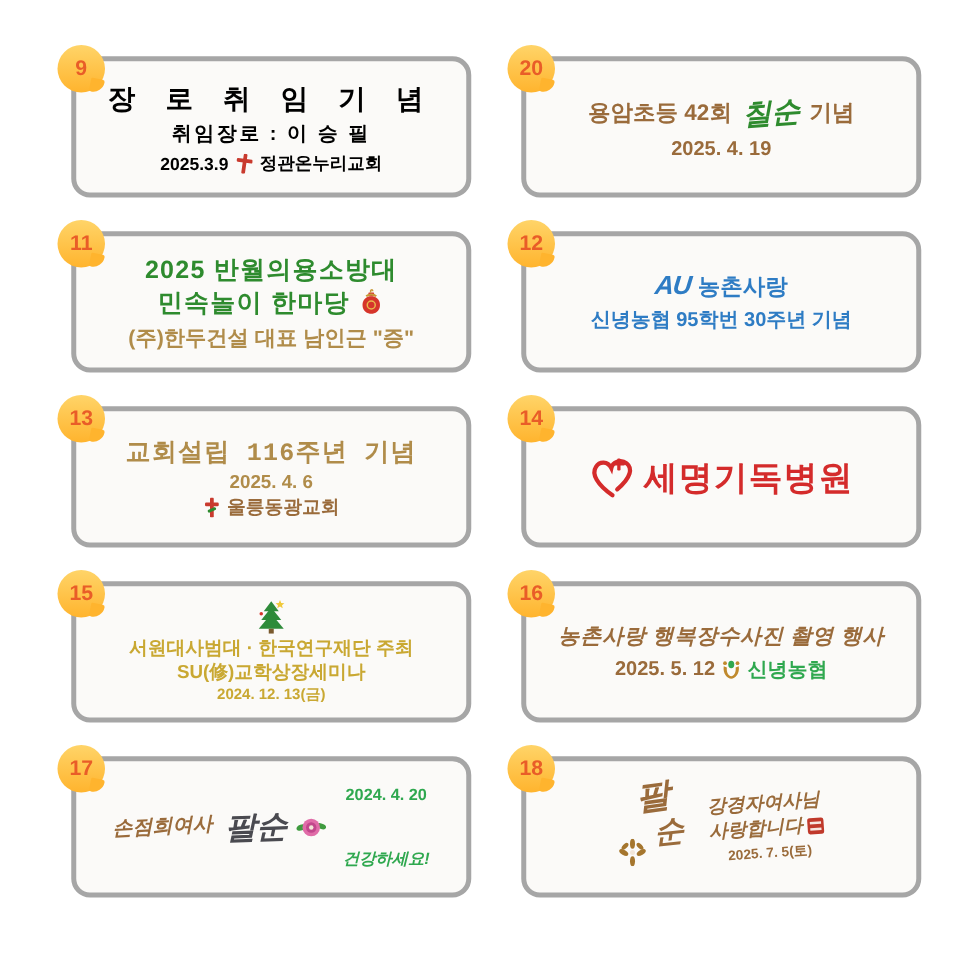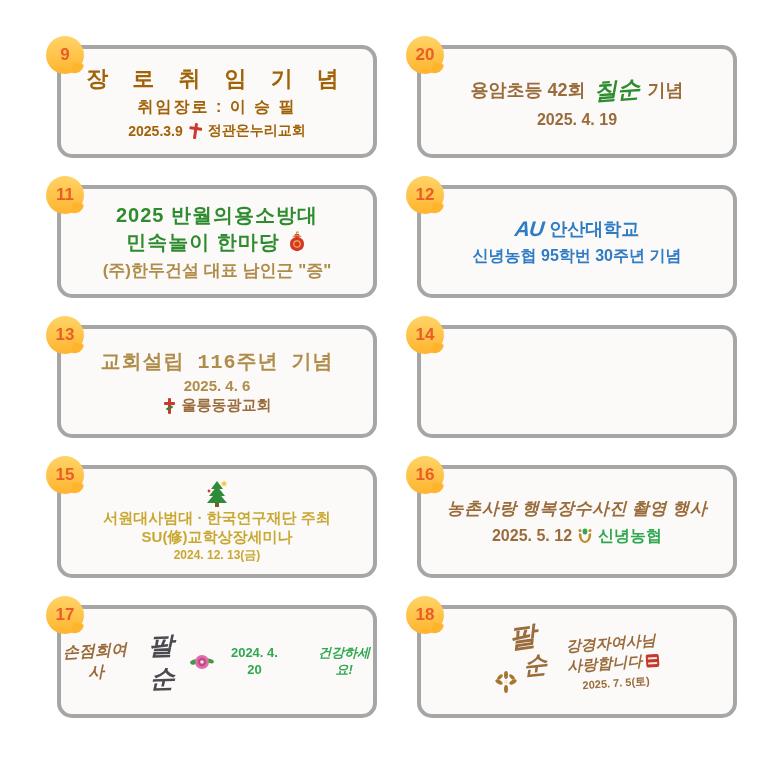--- a/index.html
+++ b/index.html
@@ -13,21 +13,21 @@
           display:flex; flex-direction:column; align-items:center;
           justify-content:center; text-align:center; }
   .badge { position:absolute; top:-13px; left:-15px; width:38px; height:38px;
            border-radius:50%; background:linear-gradient(#ffd468,#ffb42e);
            display:flex; align-items:center; justify-content:center;
            color:#e95d28; font-size:17px; font-weight:bold; z-index:3; }
   .badge::after { content:""; position:absolute; right:1px; bottom:0px;
            width:11px; height:11px; background:#ffb42e;
            border-radius:1px 2px 10px 2px; transform:rotate(12deg); z-index:-1; }
   .row { display:flex; align-items:center; justify-content:center; gap:6px; }
-  .t-gray   { color:#a16207; }
+  .t-gray   { color:#000000; }
   .t-brown  { color:#9a6b3b; }
   .t-tan    { color:#b08c4a; }
   .t-green  { color:#2e8b2e; }
   .t-greenb { color:#2fa84f; }
   .t-blue   { color:#2e7cc4; }
   .t-gold   { color:#c9a832; }
   .t-red    { color:#d42b2b; }
   .t-char   { color:#4a4a50; }
   .b { font-weight:bold; }
   
@@ -57,21 +57,21 @@
   .c15-l2 { font-size:15px; }
   .c15-d  { font-size:12px;text-align:right; }
   
   .c16-l1 { font-size:17px; letter-spacing:0.5px;font-style:italic; }
   .c16-row { margin-top:6px; gap:4px; }
   .c16-d { font-size:16px; }
   .c16-o { font-size:16px; }
   
   .c17-name { font-size:16px; font-style:italic; transform:rotate(-3deg); }
   .c17-hl { font-size:25px; font-style:italic; transform:rotate(-2deg); margin-left:4px; }
-  .c17-right { display:flex; flex-direction:row; align-items:flex-start;
+  .c17-right { display:flex; flex-direction:column; align-items:center;
                margin-left:6px; line-height:1.25;gap:34px; }
   .c17-d { font-size:13px; }
   .c17-m { font-size:13px; font-style:italic; }
   
   .c18-wrap { display:flex; align-items:center; gap:10px; }
   .c18-left { position:relative; width:62px; height:78px; }
   .c18-b1 { position:absolute; left:14px; top:-4px; font-size:27px; font-style:italic; transform:rotate(-8deg); }
   .c18-b2 { position:absolute; left:28px; top:26px; font-size:24px; font-style:italic; transform:rotate(-6deg); }
   .c18-star { position:absolute; left:0px; top:48px; }
   .c18-right { display:flex; flex-direction:column; align-items:flex-start;
@@ -142,21 +142,21 @@
     </div>
     <div class="c11-l3 t-tan b">(주)한두건설 대표 남인근 "증"</div>
   </div>
 
   <div class="card">
     <div class="badge">
         <span>12</span>
       </div>
     <div class="row">
       <span class="c12-logo t-blue">AU</span>
-      <span class="c12-l1 t-blue b">안산대학교</span>
+      <span class="c12-l1 t-blue b">농촌사랑</span>
     </div>
     <div class="c12-l2 t-blue b">신녕농협 95학번 30주년 기념</div>
   </div>
 
   <div class="card">
     <div class="badge">
         <span>13</span>
       </div>
     <div class="c13-l1 t-tan b">교회설립 116주년 기념</div>
     <div class="c13-d t-tan b">2025. 4. 6</div>
@@ -169,20 +169,30 @@
           </svg>
       </span>
       <span class="c13-o t-brown b">울릉동광교회</span>
     </div>
   </div>
 
   <div class="card">
     <div class="badge">
         <span>14</span>
       </div>
+    <div class="row">
+      <span>
+        <svg width="38" height="34" viewBox="0 0 40 36">
+          <path d="M20 33 C7 24 2 15 6 9 C9 4 16 4 19 10 C20 5 27 2 32 6 C37 10 36 18 24 28" fill="none" stroke="#d42b2b" stroke-width="3.6" stroke-linecap="round"></path>
+          <rect x="24" y="2" width="2.8" height="10" rx="1" fill="#d42b2b"></rect>
+          <rect x="20.5" y="5" width="10" height="2.8" rx="1" fill="#d42b2b"></rect>
+        </svg>
+      </span>
+      <span class="c14-n t-red b">세명기독병원</span>
+    </div>
   </div>
 
   <div class="card">
     <div class="badge">
         <span>15</span>
       </div>
     <span>
       <svg width="30" height="28" viewBox="0 0 30 28">
         <polygon points="15,2 21,10 9,10" fill="#2e8b3a"></polygon>
         <polygon points="15,7 23,17 7,17" fill="#2e8b3a"></polygon>

